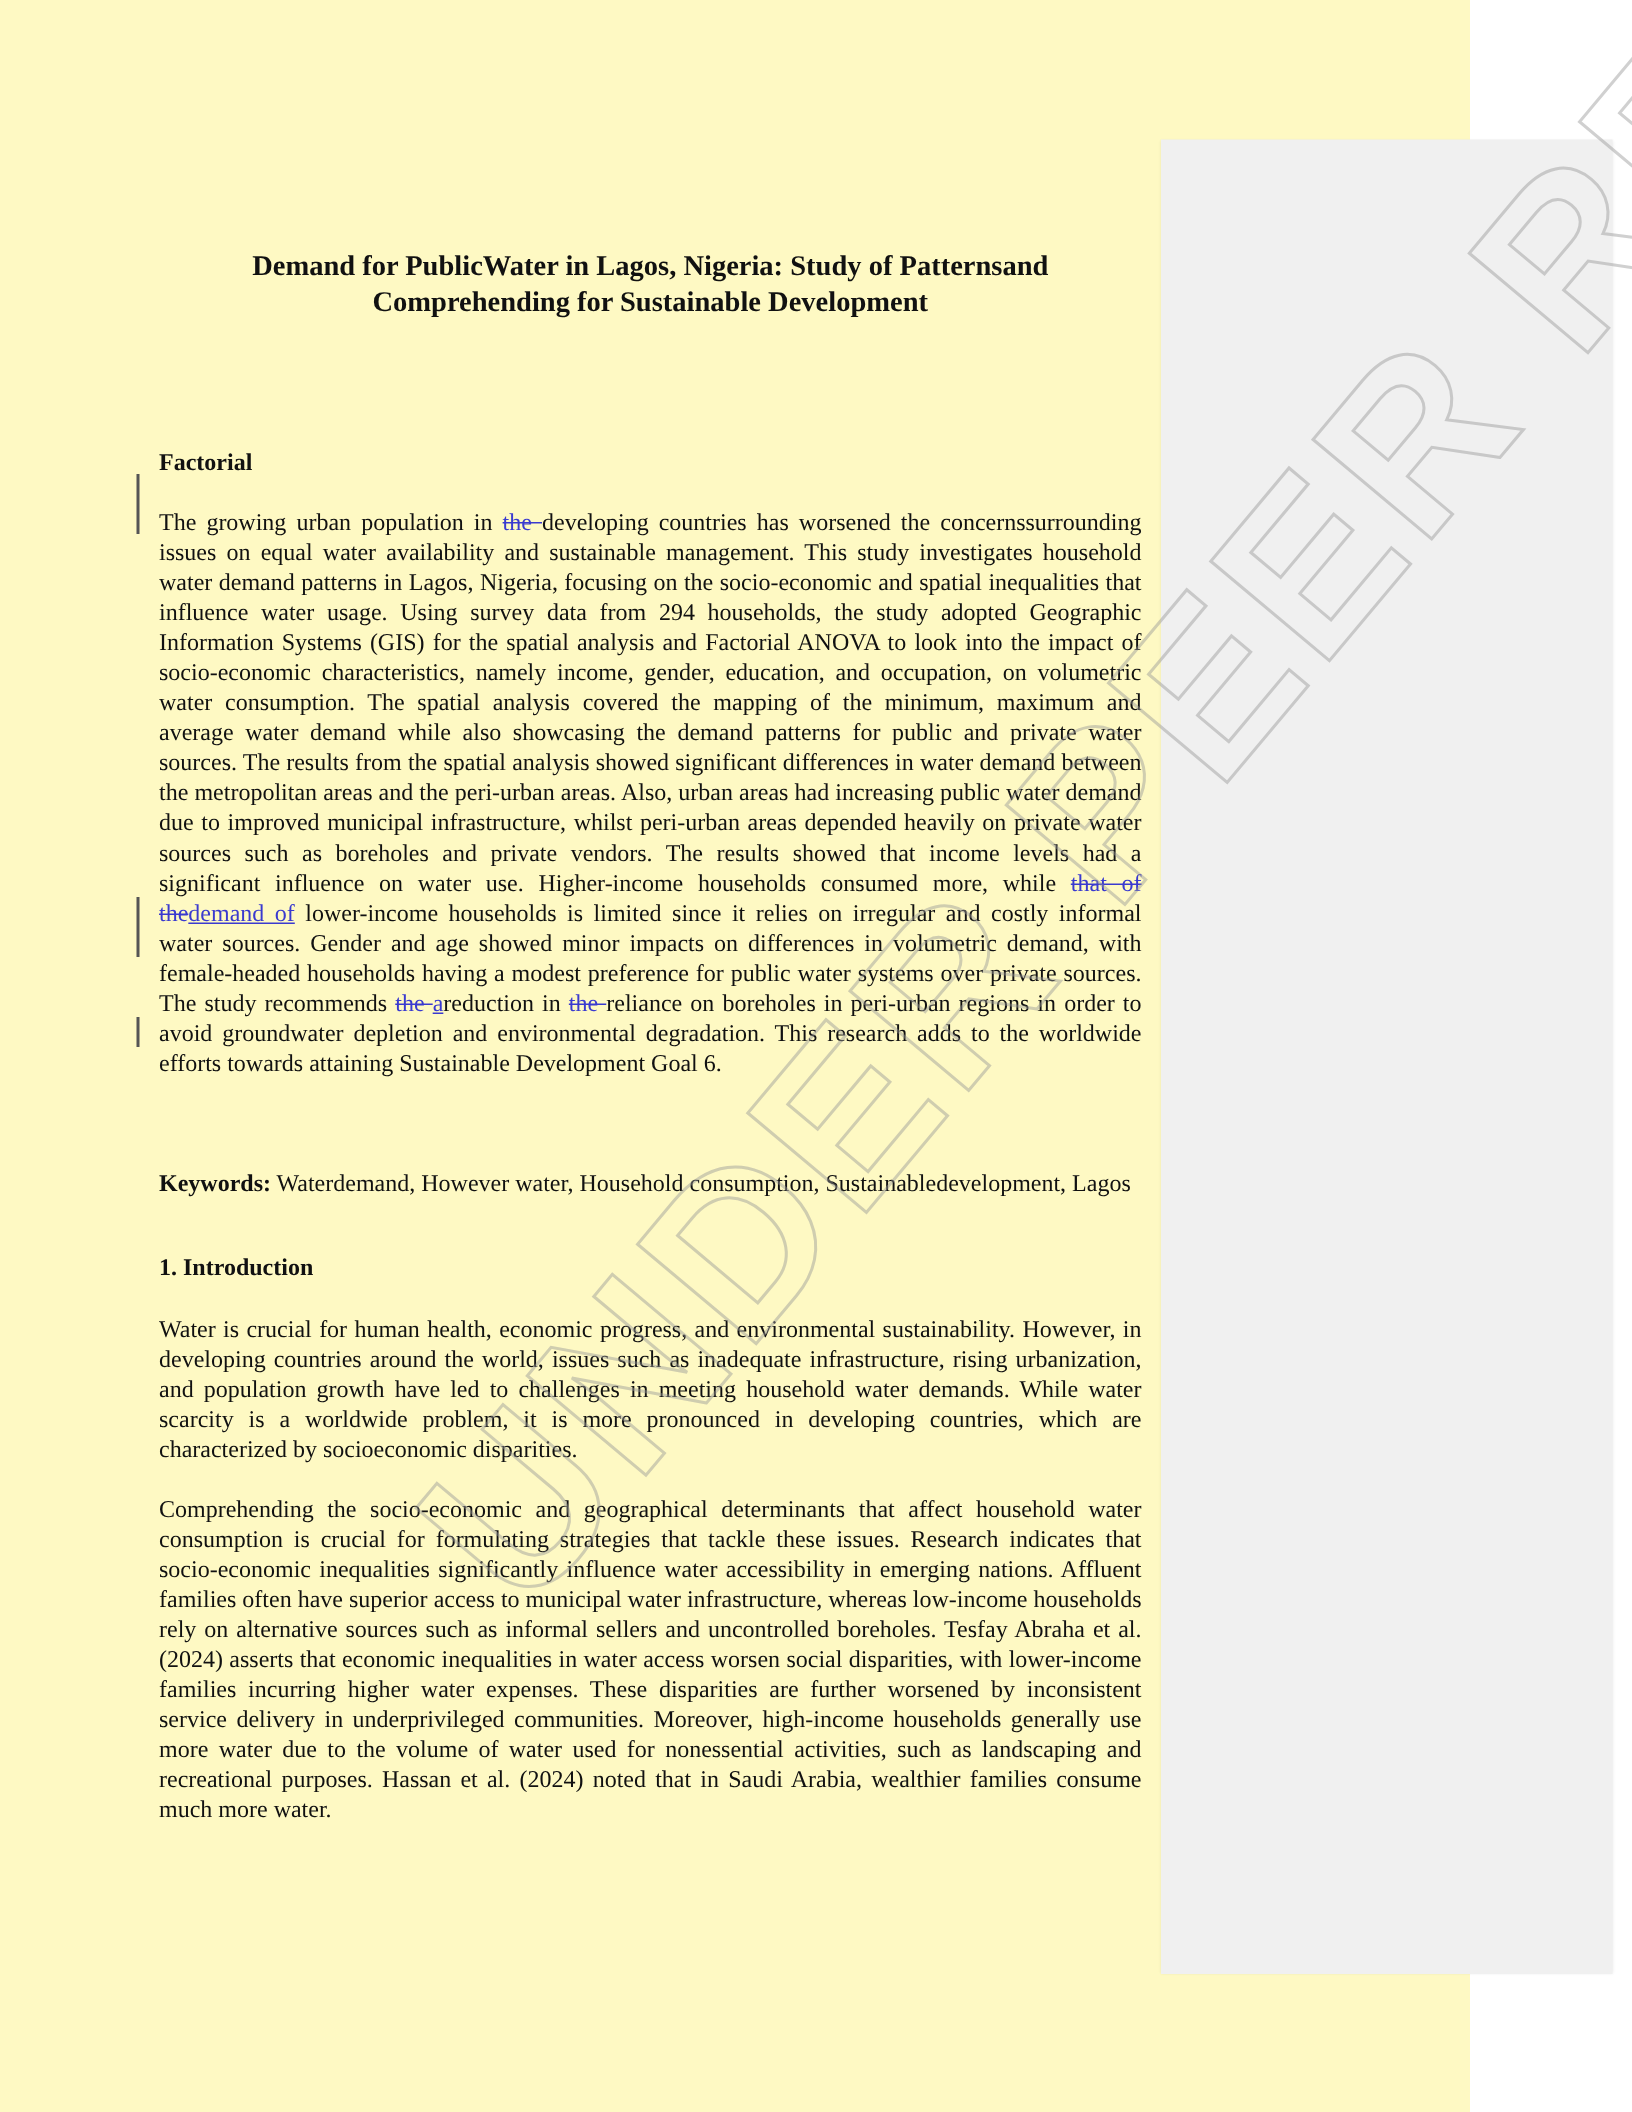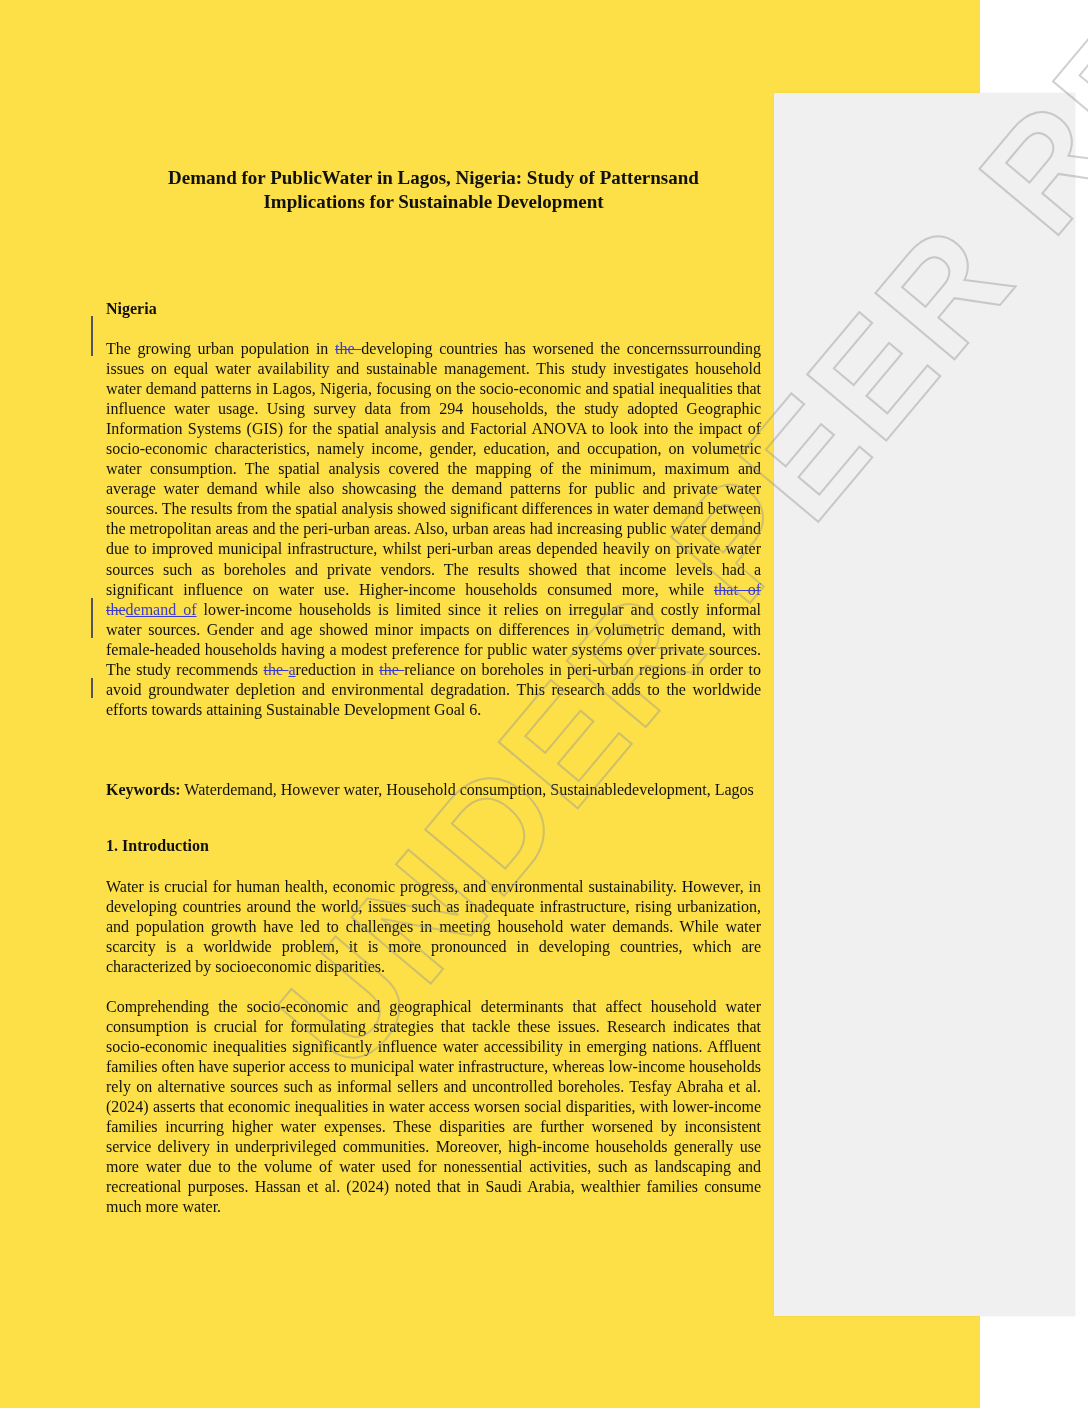--- a/index.html
+++ b/index.html
@@ -1,18 +1,18 @@
 <!DOCTYPE html>
 <html><head>
 <meta charset="utf-8">
 <style>
   html, body { margin: 0; padding: 0; background: #ffffff; }
   body { width: 1088px; height: 1408px; position: relative; overflow: hidden;
          font-family: "Liberation Serif", "DejaVu Serif", serif; color: #111; }
-  .page { position: absolute; left: 0; top: 0; width: 980px; height: 1408px; background: #fde047; }
+  .page { position: absolute; left: 0; top: 0; width: 980px; height: 1408px; background: #fef9c3; }
   .comment-pane { position: absolute; left: 774px; top: 93px; width: 301px; height: 1223px;
                   background: #f0f0f0; box-shadow: 0 0 2px rgba(0,0,0,0.08); }
   .title { position: absolute; left: 106px; top: 166px; width: 655px; text-align: center;
            font-weight: bold; font-size: 19px; line-height: 24px; }
   .h { position: absolute; left: 106px; font-weight: bold; font-size: 16px; line-height: 20px; }
   .para { position: absolute; left: 106px; width: 655px; font-size: 16px; line-height: 20.05px;
           text-align: justify; }
   .del { color: #3a3acf; text-decoration: line-through; }
   .ins { color: #3a3acf; text-decoration: underline; }
   .changebar { position: absolute; left: 91px; width: 1.5px; background: #555; }
@@ -25,24 +25,24 @@
 </style>
 </head>
 <body>
 
 <div class="page">
 
   <div class="comment-pane"></div>
 
   <div class="title">
     <div>Demand for PublicWater in Lagos, Nigeria: Study of Patternsand</div>
-    <div>Implications for Sustainable Development</div>
+    <div>Comprehending for Sustainable Development</div>
   </div>
 
-  <div class="h" style="top:299px;">Nigeria</div>
+  <div class="h" style="top:299px;">Factorial</div>
 
   <div class="changebar" style="top:316px;height:40px;"></div>
   <div class="changebar" style="top:598px;height:40px;"></div>
   <div class="changebar" style="top:678px;height:20px;"></div>
 
   <div class="para" id="abstract-body" style="top:339px;"><span>The growing urban population in </span><span class="del">the </span><span>developing countries has worsened the concernssurrounding issues on equal water availability and sustainable management. This study investigates household water demand patterns in Lagos, Nigeria, focusing on the socio-economic and spatial inequalities that influence water usage. Using survey data from 294 households, the study adopted Geographic Information Systems (GIS) for the spatial analysis and Factorial ANOVA to look into the impact of socio-economic characteristics, namely income, gender, education, and occupation, on volumetric water consumption. The spatial analysis covered the mapping of the minimum, maximum and average water demand while also showcasing the demand patterns for public and private water sources. The results from the spatial analysis showed significant differences in water demand between the metropolitan areas and the peri-urban areas. Also, urban areas had increasing public water demand due to improved municipal infrastructure, whilst peri-urban areas depended heavily on private water sources such as boreholes and private vendors. The results showed that income levels had a significant influence on water use. Higher-income households consumed more, while </span><span class="del">that of the</span><span class="ins">demand of</span><span> lower-income households is limited since it relies on irregular and costly informal water sources. Gender and age showed minor impacts on differences in volumetric demand, with female-headed households having a modest preference for public water systems over private sources. The study recommends </span><span class="del">the </span><span class="ins">a</span><span>reduction in </span><span class="del">the </span><span>reliance on boreholes in peri-urban regions in order to avoid groundwater depletion and environmental degradation. This research adds to the worldwide efforts towards attaining Sustainable Development Goal 6.</span></div>
 
   <div class="para" style="top:780px;text-align:left;">
     <span class="kw-label">Keywords:</span><span> Waterdemand, However water, Household consumption, Sustainabledevelopment, Lagos</span>
   </div>

